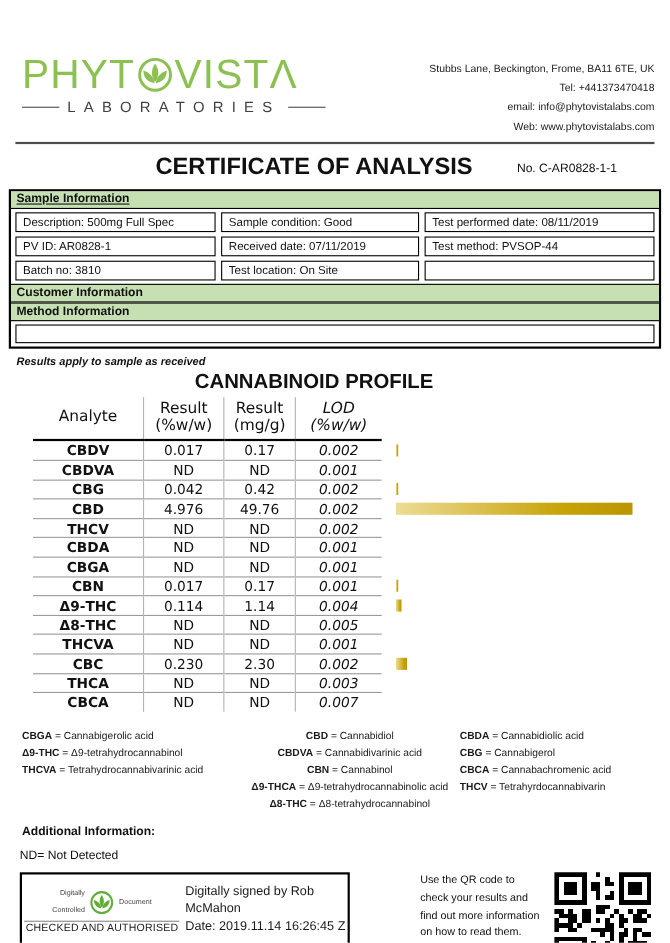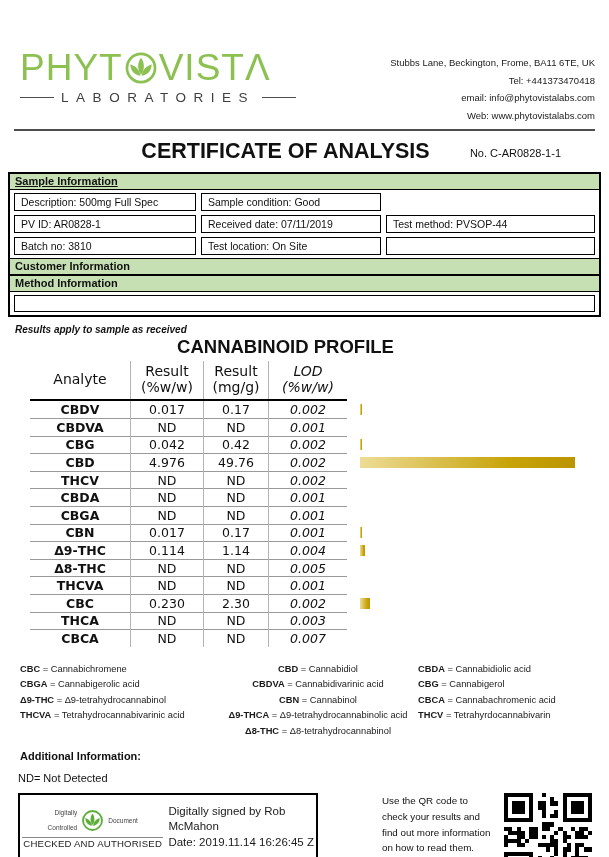--- a/index.html
+++ b/index.html
@@ -116,20 +116,21 @@
   <div class="doc-title">CERTIFICATE OF ANALYSIS</div>
   <div class="cert-no">No. C-AR0828-1-1</div>
 </div>
 
 <div class="info-table">
   <div class="gbar first"><span>Sample Information</span></div>
   <div class="cells">
     <div class="irow">
       <div class="icell c1">Description: 500mg Full Spec</div>
       <div class="icell c2">Sample condition: Good</div>
+      <div class="icell c3">Test performed date: 08/11/2019</div>
     </div>
     <div class="irow">
       <div class="icell c1">PV ID: AR0828-1</div>
       <div class="icell c2">Received date: 07/11/2019</div>
       <div class="icell c3">Test method: PVSOP-44</div>
     </div>
     <div class="irow">
       <div class="icell c1">Batch no: 3810</div>
       <div class="icell c2">Test location: On Site</div>
       <div class="icell c3"></div>
@@ -275,21 +276,20 @@
           <td class="bd sepL">ND</td>
           <td class="lod bd sepL">0.007</td>
           <td class="barcell"></td>
         </tr>
       </tbody>
   </table>
 </div>
 
 <div class="legend" id="legend">
     <div class="lcol">
-      <div class="lentry"><b>CBC</b> = Cannabichromene</div>
       <div class="lentry"><b>CBGA</b> = Cannabigerolic acid</div>
       <div class="lentry"><b>Δ9-THC</b> = Δ9-tetrahydrocannabinol</div>
       <div class="lentry"><b>THCVA</b> = Tetrahydrocannabivarinic acid</div>
     </div>
     <div class="lcol mid">
       <div class="lentry"><b>CBD</b> = Cannabidiol</div>
       <div class="lentry"><b>CBDVA</b> = Cannabidivarinic acid</div>
       <div class="lentry"><b>CBN</b> = Cannabinol</div>
       <div class="lentry"><b>Δ9-THCA</b> = Δ9-tetrahydrocannabinolic acid</div>
       <div class="lentry"><b>Δ8-THC</b> = Δ8-tetrahydrocannabinol</div>

